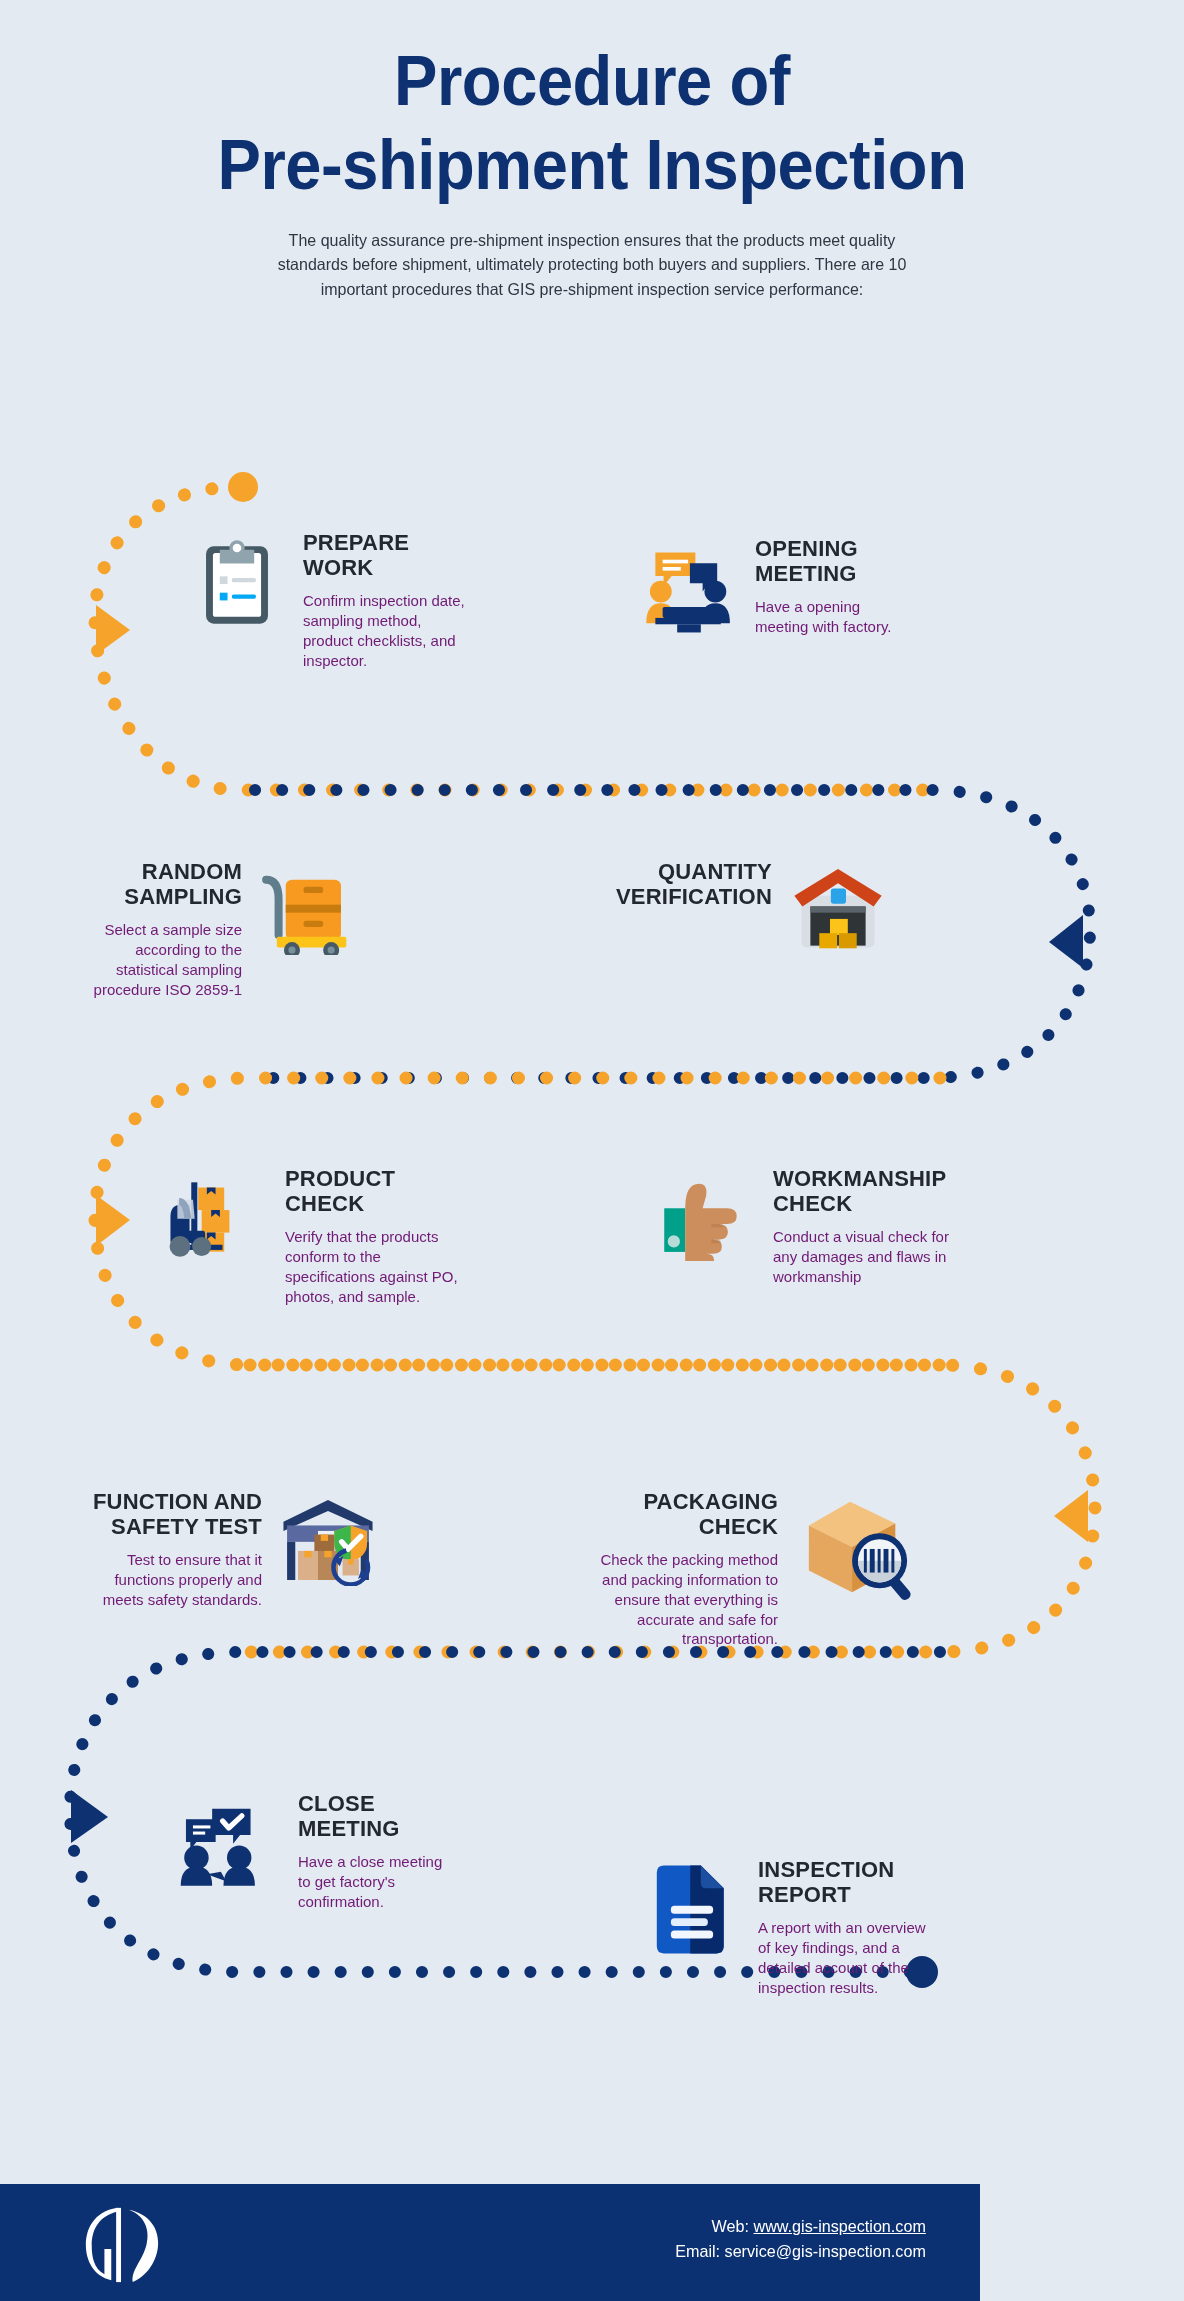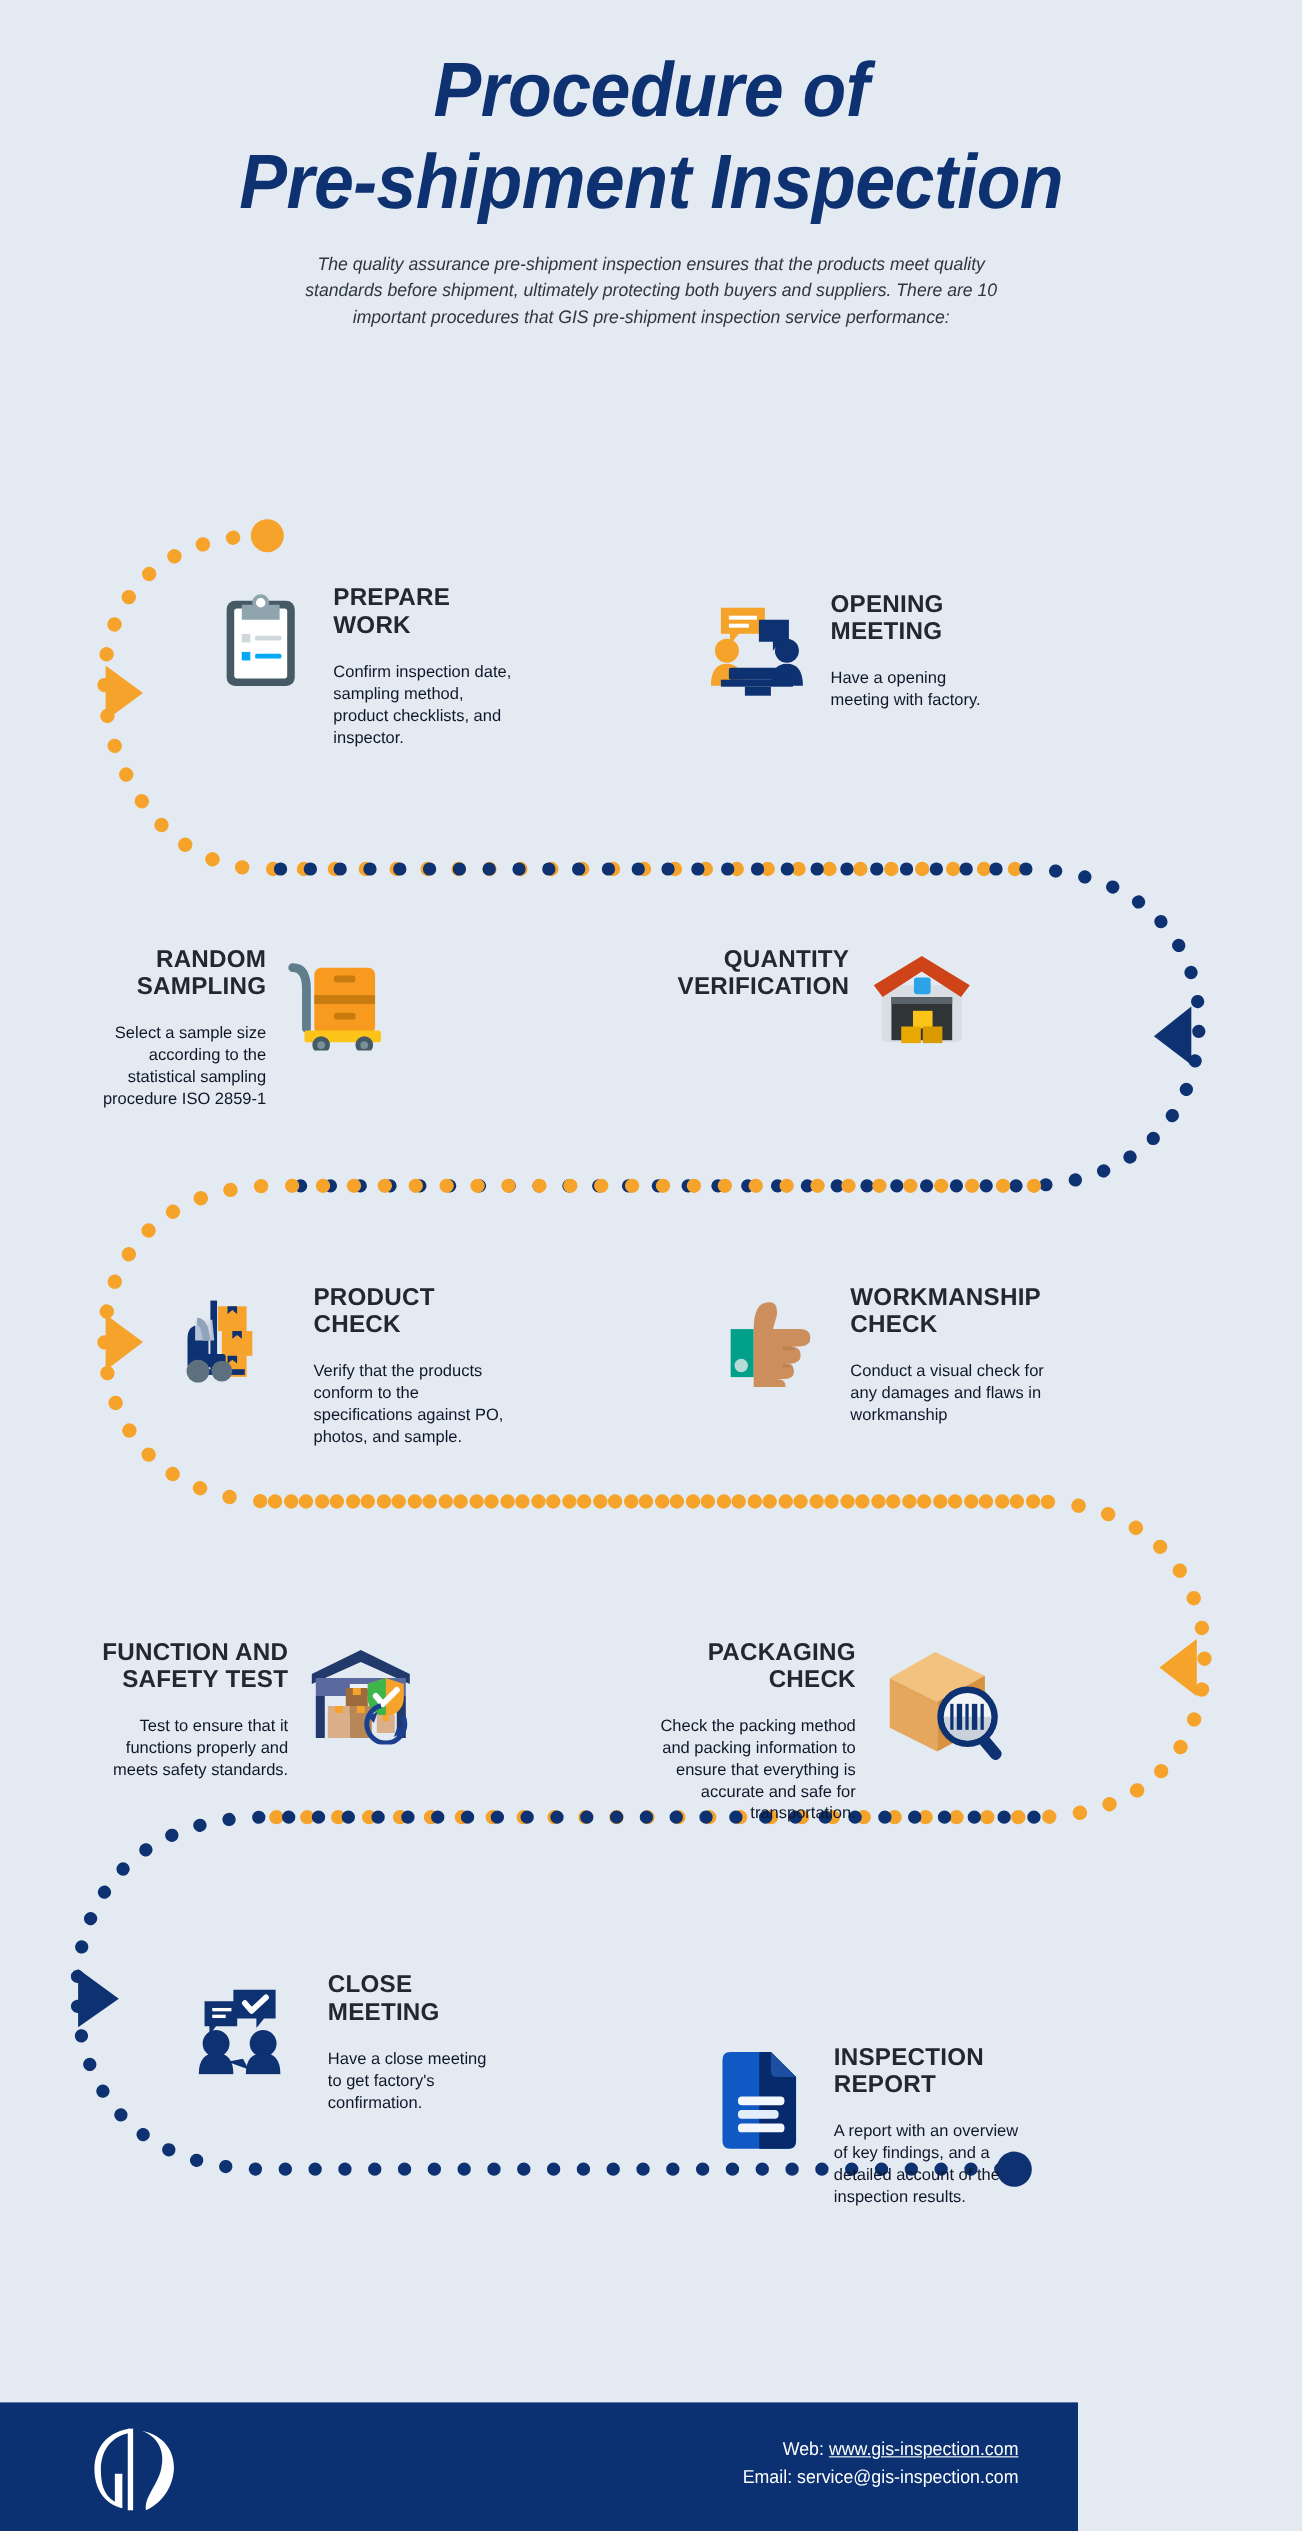--- a/index.html
+++ b/index.html
@@ -11,21 +11,21 @@
     overflow: hidden;
   }
   #page {
     position: relative;
     width: 1184px;
     height: 2301px;
     background: #e4eaf2;
   }
 
   
-  .header { position: absolute; top: 0; left: 0; width: 1184px; text-align: center; font-style: italic; }
+  .header { position: absolute; top: 0; left: 0; width: 1184px; text-align: center; }
   .title {
     font-family: "Liberation Sans", sans-serif;
     font-weight: bold;
     font-size: 70px;
     line-height: 1.0;
     color: #0d3171;
     letter-spacing: -0.5px;
     padding-top: 46px;
     transform: scaleX(0.93);
   }
@@ -62,24 +62,24 @@
 
   .st-title {
     font-weight: bold;
     font-size: 22px;
     line-height: 1.13;
     color: #23282f;
     letter-spacing: 0.2px;
     white-space: pre-line;
   }
   .st-desc {
-    margin-top: 20px;
+    margin-top: 10px;
     font-size: 15px;
     line-height: 1.33;
-    color: #0f172a;
+    color: #701a75;
   }
 
   
   .footer {
     position: absolute;
     left: 0; bottom: 0;
     width: 980px; height: 117px;
     background: #0b3172;
   }
   .logo { position: absolute; left: 78px; top: 18px; width: 88px; height: 84px; }

